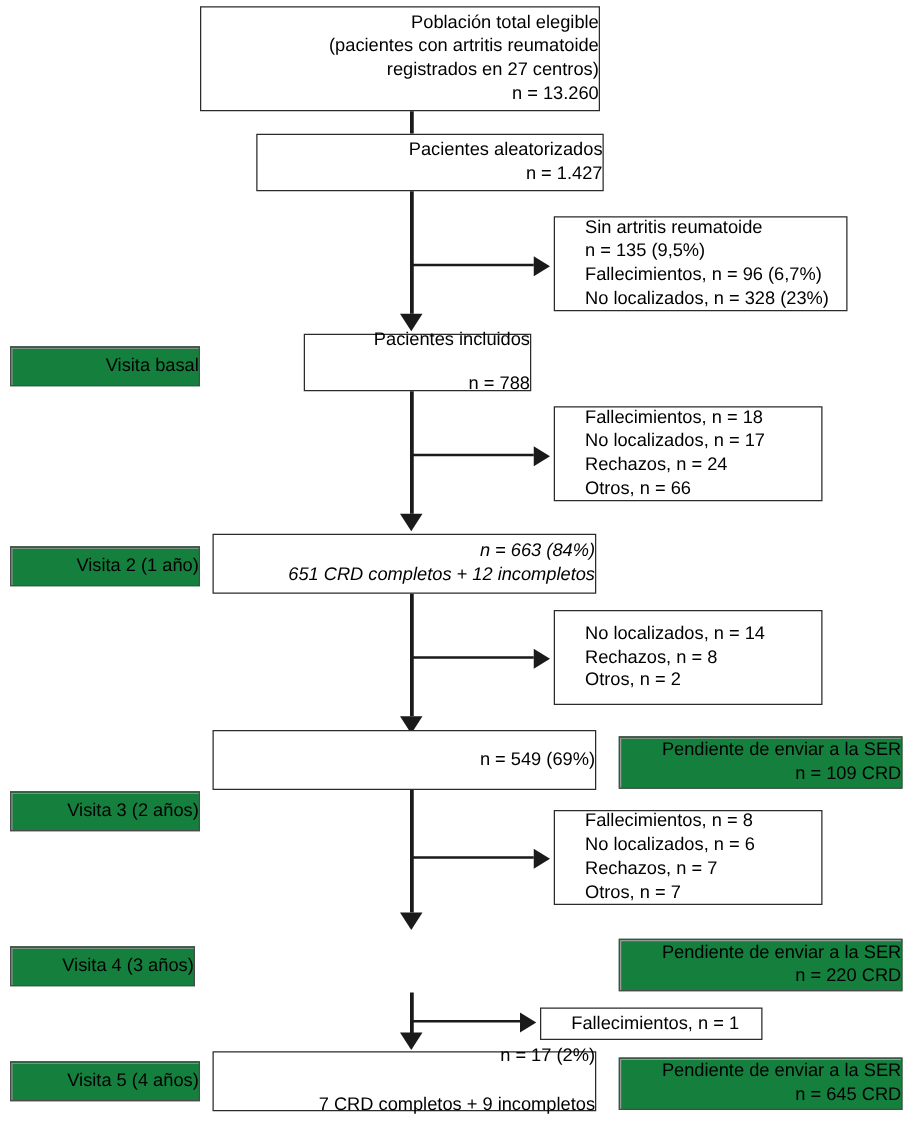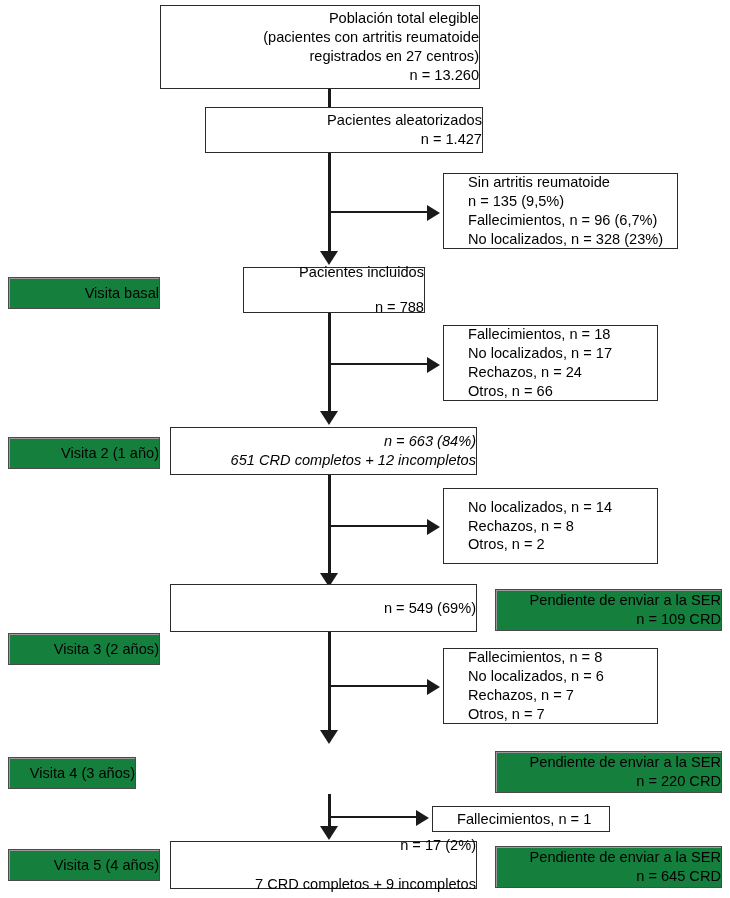--- a/index.html
+++ b/index.html
@@ -153,21 +153,21 @@
   <div class="hline" style="left:330px; top:685px; width:97px;"></div>
   <div class="arrow-right" style="left:427px; top:679px;"></div>
 
   <div class="box left" style="left:443px; top:648px; width:215px; height:76px;">
     <span class="ln">Fallecimientos, n = 8</span>
     <span class="ln">No localizados, n = 6</span>
     <span class="ln">Rechazos, n = 7</span>
     <span class="ln">Otros, n = 7</span>
   </div>
 
-  <div class="box gray center" style="left:8px; top:757px; width:128px; height:32px;">
+  <div class="box gray center" style="left:8px; top:757px; width:148px; height:32px;">
     <span class="ln">Visita 4 (3 años)</span>
   </div>
   <div class="box gray center" style="left:495px; top:751px; width:227px; height:42px;">
     <span class="ln">Pendiente de enviar a la SER</span>
     <span class="ln">n = 220 CRD</span>
   </div>
 
   <div class="vline" style="left:328px; top:794px; height:38px;"></div>
   <div class="arrow-down" style="left:320px; top:826px;"></div>
   <div class="hline" style="left:330px; top:816px; width:86px;"></div>

